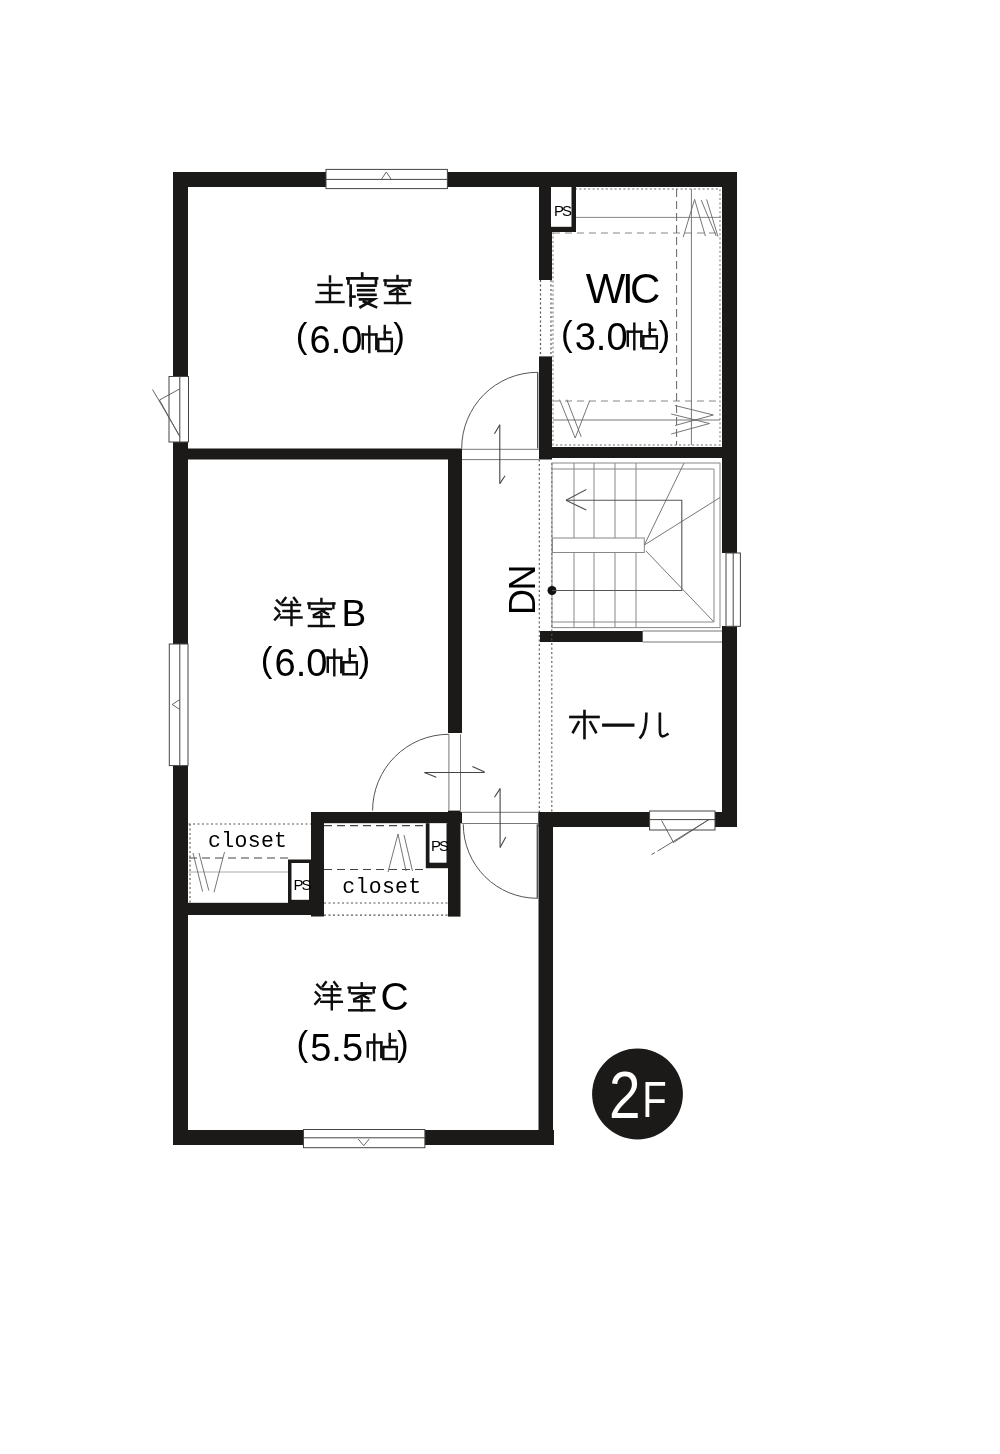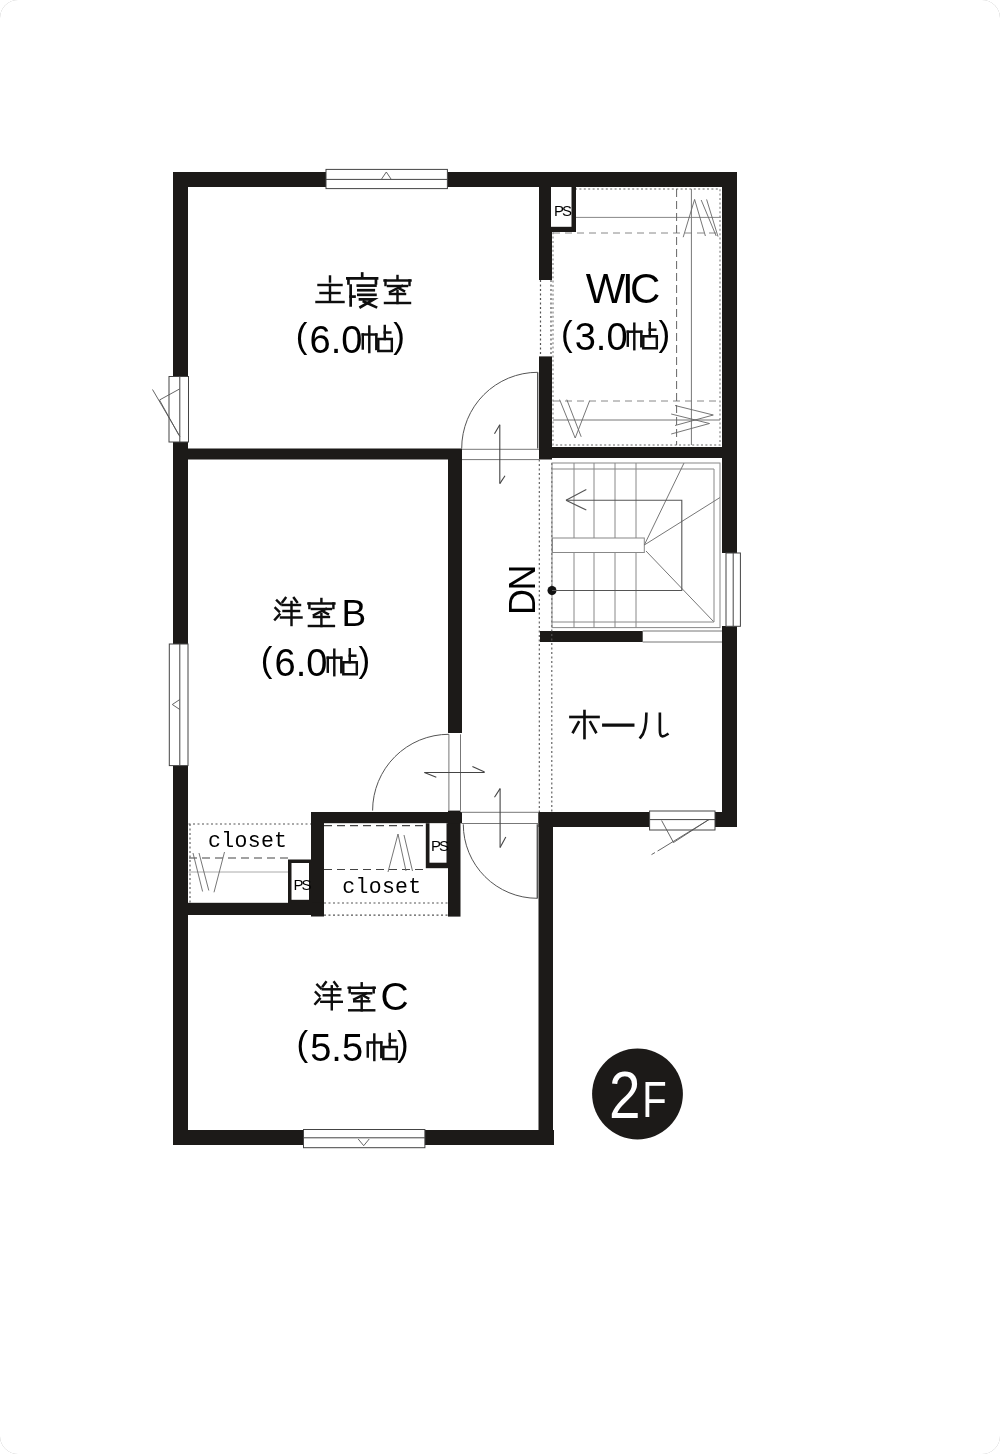--- a/index.html
+++ b/index.html
@@ -1,16 +1,16 @@
 <!DOCTYPE html>
 <html><head>
 <meta charset="utf-8">
 <style>
 html,body{margin:0;padding:0;background:#fff;}
-#plan{position:relative;width:1000px;height:1454px;background:#a3a3a3;overflow:hidden;border-radius:18px;}
+#plan{position:relative;width:1000px;height:1454px;background:#a3a3a3;overflow:hidden;}
 text{font-family:"Liberation Sans",sans-serif;fill:#000;}
 .mono{font-family:"Liberation Mono",monospace;}
 .k{stroke:#0e0e0e;stroke-width:2.45;fill:none;stroke-linecap:square;stroke-linejoin:miter;}
 </style>
 </head>
 <body>
 <div id="plan">
 <svg width="1000" height="1454" viewBox="0 0 1000 1454">
 <defs>
 

